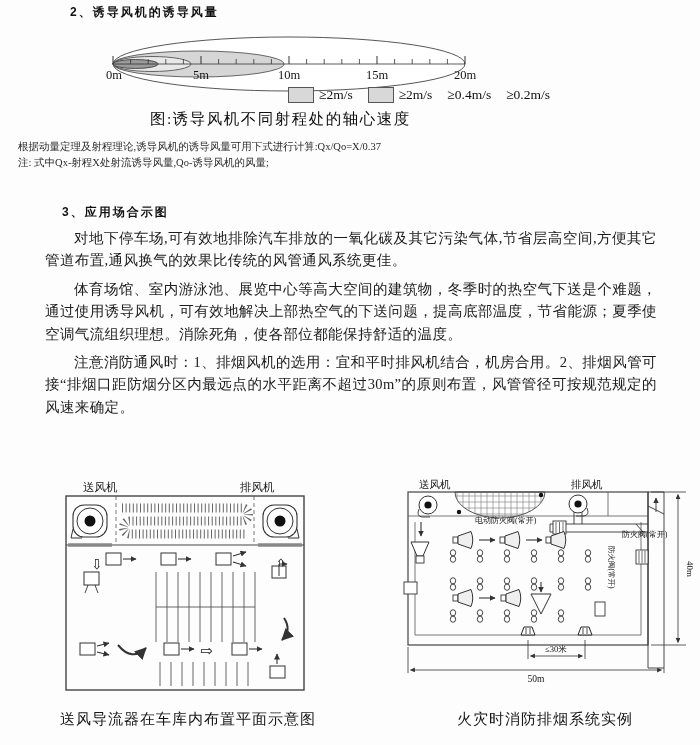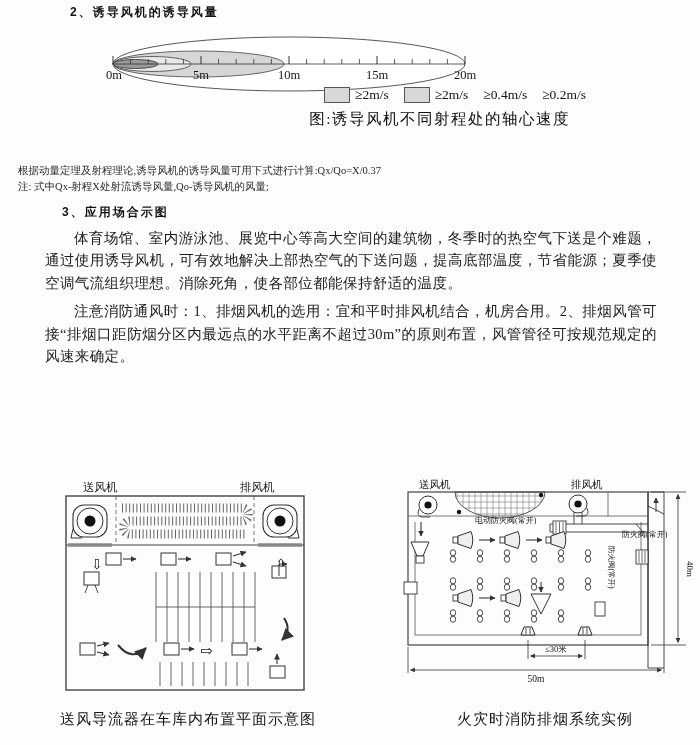--- a/index.html
+++ b/index.html
@@ -5,26 +5,26 @@
   html,body{margin:0;padding:0;}
   body{width:700px;height:745px;overflow:hidden;background:#fdfdfd;
        font-family:"Liberation Serif","DejaVu Serif",serif;color:#1d1d1d;position:relative;}
   .abs{position:absolute;}
   .h-sec{font-family:"Liberation Sans","DejaVu Sans",sans-serif;font-weight:bold;
          font-size:12px;letter-spacing:2px;color:#111;}
   #h2{left:70px;top:4px;}
   #h3{left:62px;top:204px;text-align:center;}
   #jetsvg{left:88px;top:34px;}
   #legend{left:288px;top:87px;display:flex;align-items:center;gap:15px;
-          font-size:13.5px;color:#111;margin-left:36px;}
+          font-size:13.5px;color:#111;}
   .leg-item{display:flex;align-items:center;gap:5px;}
   .swatch{width:24px;height:14px;background:#d8d8d8;border:1px solid #555;display:inline-block;}
-  #jet-caption{left:150px;top:109px;width:420px;text-align:right;font-size:15.5px;
+  #jet-caption{left:150px;top:109px;width:420px;text-align:left;font-size:15.5px;
                letter-spacing:1.5px;color:#0f0f0f;}
-  #notes{left:18px;top:139px;width:620px;font-size:10.5px;line-height:15.5px;color:#2a2a2a;margin-top:24px;}
+  #notes{left:18px;top:139px;width:620px;font-size:10.5px;line-height:15.5px;color:#2a2a2a;}
   #paras{left:45px;top:227px;width:612px;font-size:14.5px;line-height:22.4px;
          letter-spacing:0.4px;text-align:justify;color:#1c1c1c;}
   #paras p{margin:0 0 6px 0;text-indent:2em;}
   #garagesvg{left:60px;top:480px;}
   #firesvg{left:403px;top:478px;}
   .diag-caption{font-size:15px;letter-spacing:1px;text-align:center;color:#151515;}
   #cap-left{left:28px;top:710px;width:320px;font-family:Liberation Mono, monospace;}
   #cap-right{left:400px;top:710px;width:290px;}
   svg text{font-family:"Liberation Serif","DejaVu Serif",serif;fill:#161616;}
 </style>
@@ -110,20 +110,21 @@
   <div id="jet-caption" class="abs">图:诱导风机不同射程处的轴心速度</div>
 
   <div id="notes" class="abs">
     <div>根据动量定理及射程理论,诱导风机的诱导风量可用下式进行计算:Qx/Qo=X/0.37</div>
     <div>注: 式中Qx-射程X处射流诱导风量,Qo-诱导风机的风量;</div>
   </div>
 
   <div id="h3" class="abs h-sec">3、应用场合示图</div>
 
   <div id="paras" class="abs">
+    <p>对地下停车场,可有效地排除汽车排放的一氧化碳及其它污染气体,节省层高空间,方便其它管道布置,通风换气的效果比传统的风管通风系统更佳。</p>
     <p>体育场馆、室内游泳池、展览中心等高大空间的建筑物，冬季时的热空气下送是个难题，通过使用诱导风机，可有效地解决上部热空气的下送问题，提高底部温度，节省能源；夏季使空调气流组织理想。消除死角，使各部位都能保持舒适的温度。</p>
     <p>注意消防通风时：1、排烟风机的选用：宜和平时排风机结合，机房合用。2、排烟风管可接“排烟口距防烟分区内最远点的水平距离不超过30m”的原则布置，风管管径可按规范规定的风速来确定。</p>
   </div>
 
   <svg id="garagesvg" class="abs" width="252" height="228" viewBox="0 0 252 228">
     <text x="23" y="11" font-size="11.5">送风机</text>
     <text x="180" y="11" font-size="11.5">排风机</text>
     <rect x="6" y="16" width="238" height="194" fill="none" stroke="#444" stroke-width="1.4"></rect>
     <g>
       <line x1="6" y1="65" x2="244" y2="65" stroke="#444" stroke-width="1"></line>

